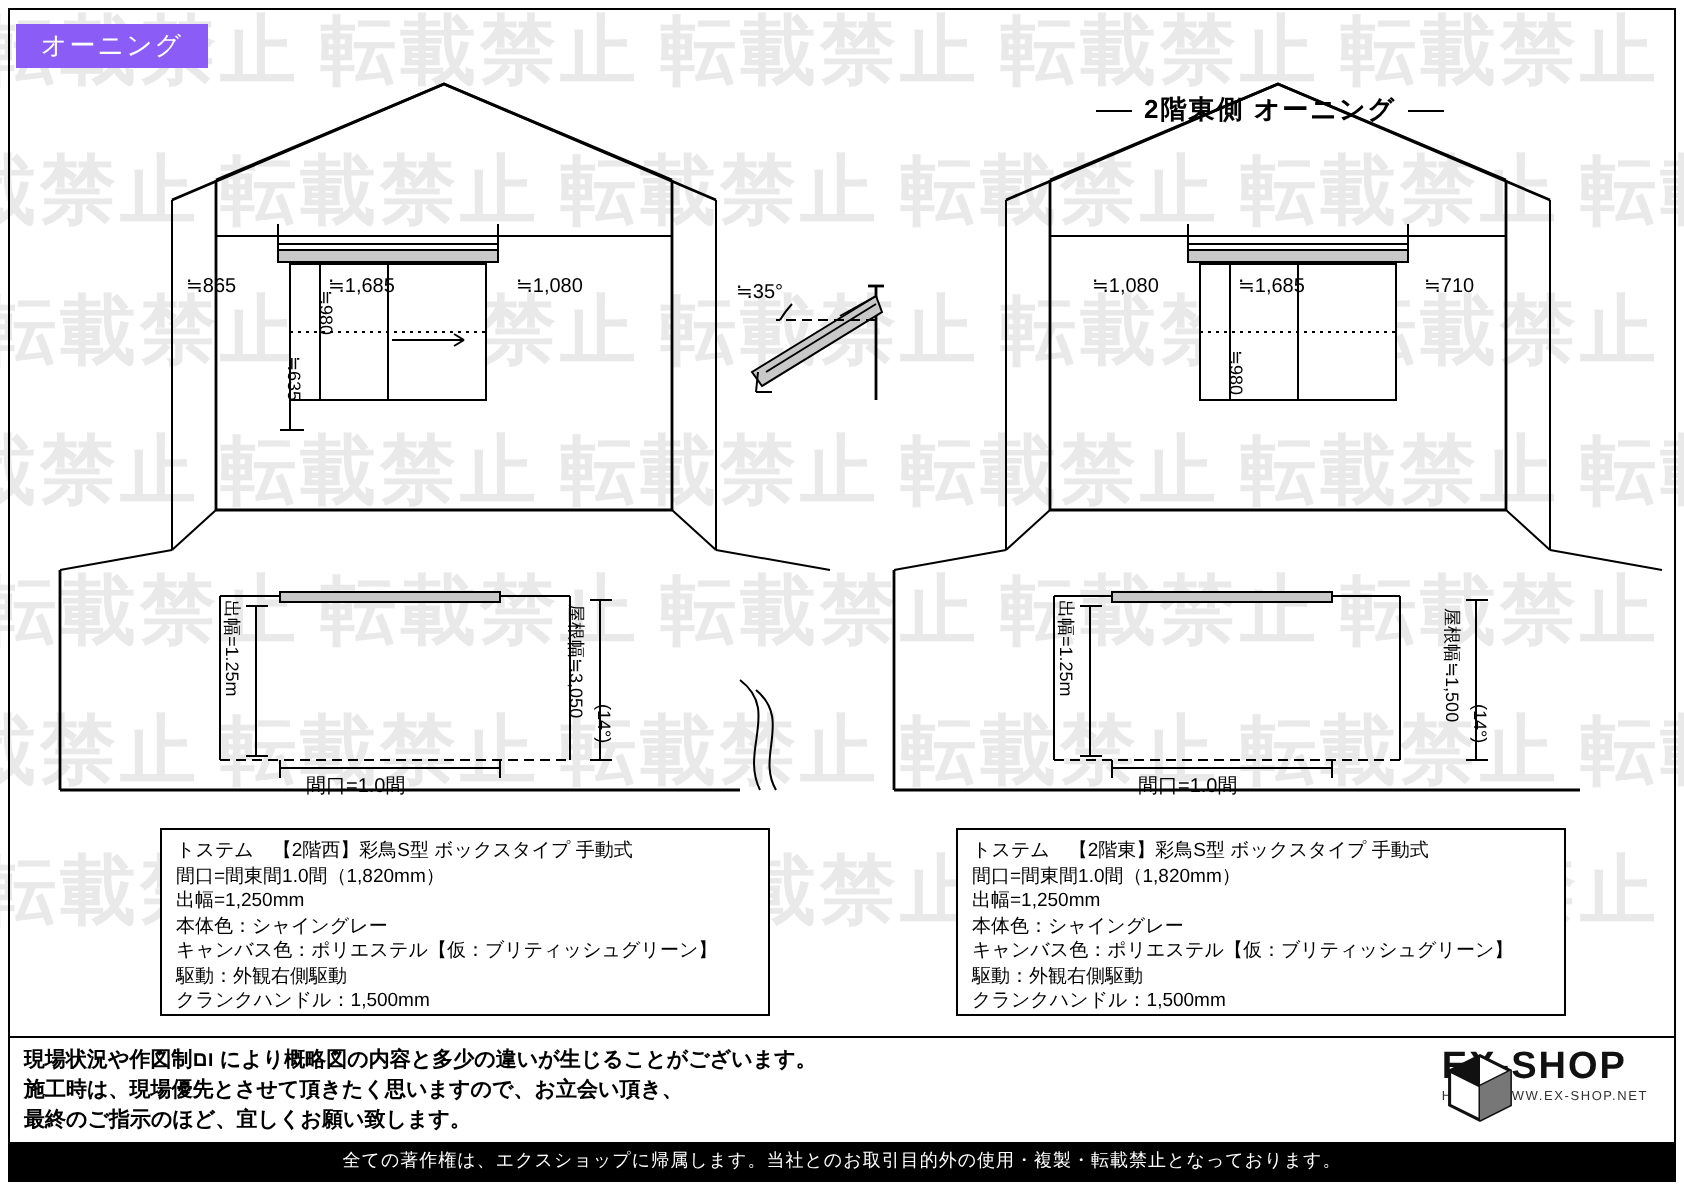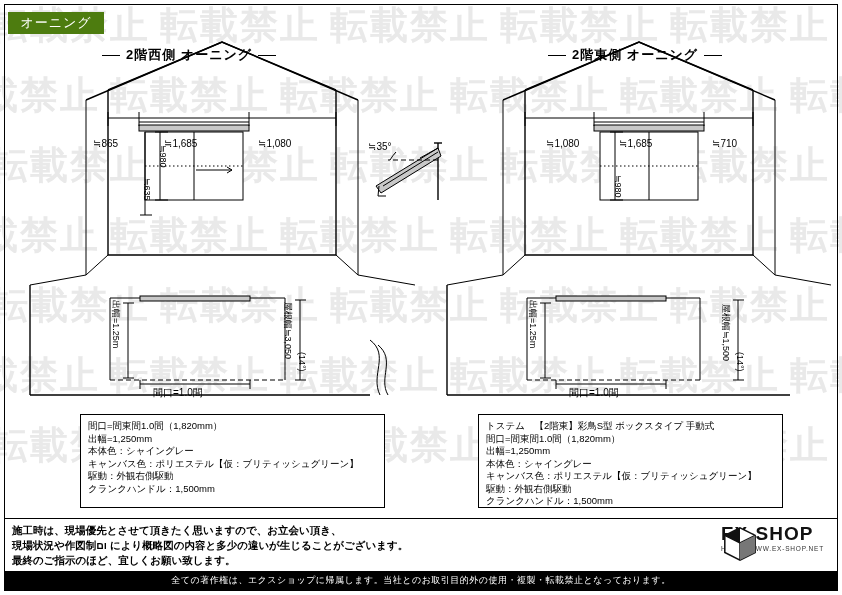--- a/index.html
+++ b/index.html
@@ -6,21 +6,21 @@
   body{font-family:"Liberation Sans","DejaVu Sans",sans-serif;}
   #page{position:relative;width:842px;height:595px;overflow:hidden;background:#fff;}
 
   
   .wm{position:absolute;inset:0;overflow:hidden;pointer-events:none;}
   .wm span{position:absolute;font-size:38px;font-weight:bold;color:#e9e9e9;letter-spacing:2px;white-space:nowrap;}
 
   .frame{position:absolute;left:4px;top:4px;width:834px;height:587px;border:1px solid #000;box-sizing:border-box;}
 
   
-  .tab{position:absolute;left:8px;top:12px;width:96px;height:22px;background:#4d7c0f;color:#fff;font-size:13px;
+  .tab{position:absolute;left:8px;top:12px;width:96px;height:22px;background:#8b5cf6;color:#fff;font-size:13px;
        display:flex;align-items:center;justify-content:center;letter-spacing:1px;}
 
   .sect-title{position:absolute;font-size:13px;font-weight:bold;color:#000;letter-spacing:1px;white-space:nowrap;}
   .dash{display:inline-block;width:18px;border-top:1px solid #000;vertical-align:middle;margin:0 6px;}
 
   svg{position:absolute;left:0;top:0;}
   .ln{stroke:#000;fill:none;}
   .thin{stroke-width:1;}
   .thin2{stroke-width:1.4;}
   .dash-l{stroke:#000;stroke-width:1;fill:none;stroke-dasharray:5 3;}
@@ -208,23 +208,20 @@
     <path class="ln thin" d="M556 384 L666 384"></path>
     <path class="ln thin" d="M556 380 L556 389"></path>
     <path class="ln thin" d="M666 380 L666 389"></path>
     <path class="ln thin" d="M738 300 L738 380"></path>
     <path class="ln thin" d="M733 300 L744 300"></path>
     <path class="ln thin" d="M733 380 L744 380"></path>
   </svg>
 
   <div class="tab">オーニング</div>
 
-  <div class="sect-title" style="left:96px;top:46px;">
-    <span class="dash"></span><span>2階西側 オーニング</span><span class="dash"></span>
-  </div>
   <div class="sect-title" style="left:542px;top:46px;">
     <span class="dash"></span><span>2階東側 オーニング</span><span class="dash"></span>
   </div>
 
   <div class="dim" style="left:93px;top:138px;">≒865</div>
   <div class="dim" style="left:164px;top:138px;">≒1,685</div>
   <div class="dim" style="left:258px;top:138px;">≒1,080</div>
   <div class="dimv" style="left:168px;top:145px;transform:rotate(90deg);">≒980</div>
   <div class="dimv" style="left:152px;top:178px;transform:rotate(90deg);">≒635</div>
 
@@ -239,42 +236,43 @@
   <div class="dim" style="left:153px;top:386px;">間口=1.0間</div>
   <div class="dimv" style="left:294px;top:302px;transform:rotate(90deg);">屋根幅≒3,050</div>
   <div class="dimv" style="left:307px;top:352px;transform:rotate(90deg);">(14°)</div>
 
   <div class="dimv" style="left:539px;top:300px;transform:rotate(90deg);">出幅=1.25m</div>
   <div class="dim" style="left:569px;top:386px;">間口=1.0間</div>
   <div class="dimv" style="left:732px;top:304px;transform:rotate(90deg);">屋根幅≒1,500</div>
   <div class="dimv" style="left:745px;top:352px;transform:rotate(90deg);">(14°)</div>
 
   <div class="spec" style="left:80px;top:414px;width:305px;height:94px;">
+    <div>トステム　【2階西】彩鳥S型 ボックスタイプ 手動式</div>
     <div>間口=間東間1.0間（1,820mm）</div>
     <div>出幅=1,250mm</div>
     <div>本体色：シャイングレー</div>
     <div>キャンバス色：ポリエステル【仮：ブリティッシュグリーン】</div>
     <div>駆動：外観右側駆動</div>
     <div>クランクハンドル：1,500mm</div>
   </div>
 
   <div class="spec" style="left:478px;top:414px;width:305px;height:94px;">
     <div>トステム　【2階東】彩鳥S型 ボックスタイプ 手動式</div>
     <div>間口=間東間1.0間（1,820mm）</div>
     <div>出幅=1,250mm</div>
     <div>本体色：シャイングレー</div>
     <div>キャンバス色：ポリエステル【仮：ブリティッシュグリーン】</div>
     <div>駆動：外観右側駆動</div>
     <div>クランクハンドル：1,500mm</div>
   </div>
 
   <div class="notebox"></div>
   <div class="note">
+    <div>現場状況や作図制ום により概略図の内容と多少の違いが生じることがございます。</div>
     <div>施工時は、現場優先とさせて頂きたく思いますので、お立会い頂き、</div>
-    <div>現場状況や作図制ום により概略図の内容と多少の違いが生じることがございます。</div>
     <div>最終のご指示のほど、宜しくお願い致します。</div>
   </div>
 
   <div class="logo">
     <svg class="logo-cube" viewBox="0 0 40 40">
       <path d="M4 12 L20 4 L36 12 L36 30 L20 38 L4 30 Z" fill="#fff" stroke="#111" stroke-width="1.6"></path>
       <path d="M4 12 L20 20 L36 12" fill="none" stroke="#111" stroke-width="1.6"></path>
       <path d="M20 20 L20 38" fill="none" stroke="#111" stroke-width="1.6"></path>
       <path d="M4 12 L20 4 L20 20 Z" fill="#111"></path>
       <path d="M20 20 L36 12 L36 30 L20 38 Z" fill="#777"></path>

